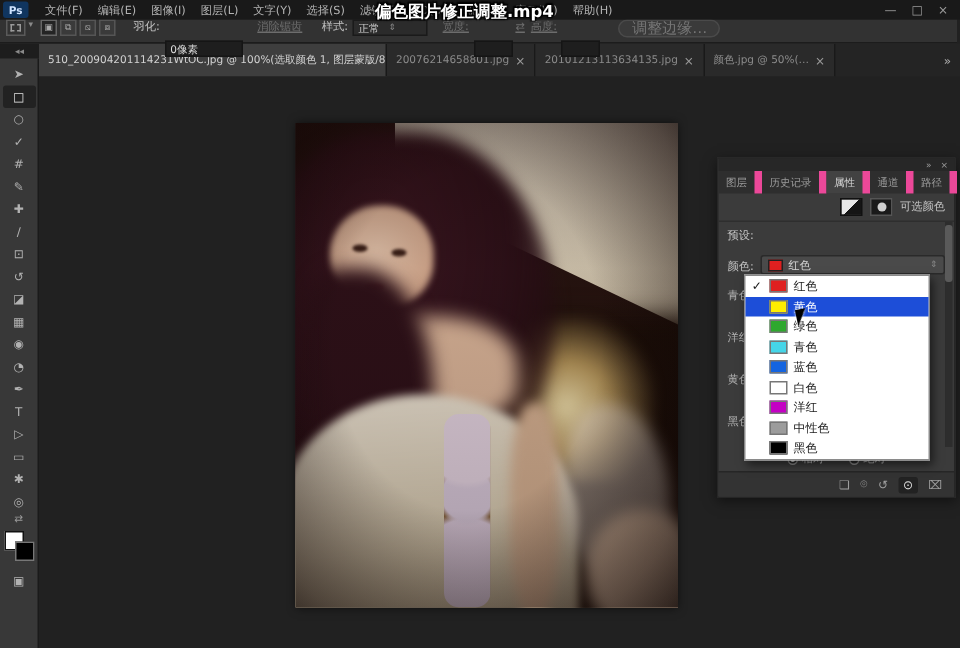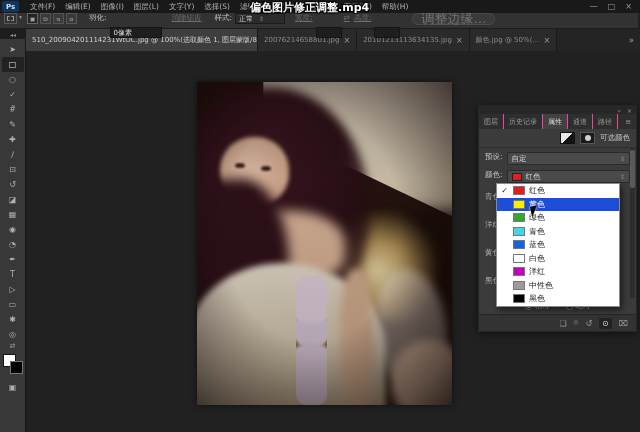--- a/index.html
+++ b/index.html
@@ -27,21 +27,21 @@
              display:flex; align-items:center; justify-content:center; font-size:6px; color:#aaa; }
   .bool-ic.pressed { background:#242424; border-color:#666; }
   .opt-label { margin:0 3px 0 10px; white-space:nowrap; }
   .opt-label.dim { color:#6d6d6d;text-decoration:underline; }
   .opt-input { background:#1e1e1e; border:1px solid #151515; color:#ddd; height:11px; font-size:7px;
                display:flex; align-items:center; padding:0 3px;margin-top:14px; }
   .opt-select { background:#2b2b2b; border:1px solid #1a1a1a; color:#cfcfcf; height:11px; font-size:7px;
                 display:flex; align-items:center; padding:0 3px; gap:6px; }
   .updown { color:#8a8a8a; font-size:6px; }
   #refine-edge { margin-left:12px; height:12px; padding:0 8px; background:#3a3a3a; border:1px solid #4a4a4a;
-                 border-radius:6px; color:#757575; font-size:13px; display:flex; align-items:center; }
+                 border-radius:6px; color:#757575; font-size:10px; display:flex; align-items:center; }
 
   
   #overlay-title { left:250px; top:0px; font-size:11px; font-weight:bold; color:#fff; z-index:50;
                    text-shadow:1px 1px 1px #000,-1px -1px 1px #000,1px -1px 1px #000,-1px 1px 1px #000; }
 
   
   #tabbar { left:26px; top:29px; width:614px; height:22px; background:#242424; display:flex; align-items:stretch;
             font-size:7px; color:#8b8b8b; overflow:hidden; }
   .doc-tab { display:flex; align-items:center; gap:4px; padding:0 6px; border-right:1px solid #191919;
              background:#2a2a2a; white-space:nowrap; overflow:hidden; }
@@ -97,31 +97,31 @@
   #ph-knee { left:76%; top:80%; width:30%; height:26%; background:#e6c9ae; border-radius:50%; filter:blur(5px); }
   #ph-vignette { inset:0; background:radial-gradient(ellipse at 45% 45%, rgba(0,0,0,0) 45%, rgba(12,4,4,.55) 85%, rgba(8,2,2,.8) 100%); }
   #ph-tone { inset:0; background:linear-gradient(rgba(25,8,6,.35), rgba(40,15,8,.12) 30%, rgba(20,8,4,.25)); }
 
   
   #panel { left:478px; top:105px; width:159px; height:227px; background:#3b3b3b; border:1px solid #262626;
            box-shadow:0 2px 8px rgba(0,0,0,.5); z-index:10; font-size:7.5px; color:#c6c6c6; }
   #panel-minibar { left:0; top:0; width:100%; height:8px; background:#272727; display:flex; justify-content:flex-end;
                    align-items:center; gap:6px; padding:0 4px; color:#9a9a9a; font-size:6px; }
   #panel-tabs { left:0; top:8px; width:100%; height:15px; background:#2e2e2e; display:flex; align-items:stretch; }
-  .panel-tab { padding:0 5px; display:flex; align-items:center; color:#9a9a9a; border-right:1px solid #ec4899;
+  .panel-tab { padding:0 5px; display:flex; align-items:center; color:#9a9a9a; border-right:5px solid #ec4899;
                white-space:nowrap; font-size:7px; }
   .panel-tab.active { background:#424242; color:#d8d8d8; }
   #panel-menu-ic { margin-left:auto; padding:0 5px; display:flex; align-items:center; color:#9a9a9a; font-size:7px; }
   #panel-title { left:0; top:23px; width:100%; height:19px; display:flex; align-items:center; gap:5px; padding:0 6px;
                  border-bottom:1px solid #2e2e2e;justify-content:flex-end; }
   #sc-icon { width:15px; height:12px; background:linear-gradient(135deg,#e8e8e8 50%,#151515 50%); border:1px solid #111; }
   #mask-icon { width:15px; height:12px; background:#1a1a1a; border:1px solid #555; position:relative; }
   #mask-icon:after { content:""; position:absolute; left:4px; top:2px; width:6px; height:6px; border-radius:50%;
                      background:#cfcfcf; }
-  .panel-row { left:0; width:100%; display:flex; align-items:flex-start; padding:0 6px; gap:4px; }
+  .panel-row { left:0; width:100%; display:flex; align-items:flex-end; padding:0 6px; gap:4px; }
   .p-select { flex:1; height:13px; background:#4a4a4a; border:1px solid #2a2a2a; border-radius:2px;
               display:flex; align-items:center; gap:4px; padding:0 4px; color:#d6d6d6; }
   .p-select .updown { margin-left:auto; }
   .mini-swatch { width:10px; height:8px; border:1px solid #222; }
   .slider-label { position:absolute; left:6px; color:#b0b0b0; }
   #radio-row { position:absolute; left:0; top:195px; width:100%; display:flex; gap:16px; justify-content:center;
                color:#bdbdbd; }
   .radio { display:flex; align-items:center; gap:3px; }
   .radio .dot { width:7px; height:7px; border-radius:50%; border:1px solid #8a8a8a; background:#2a2a2a; position:relative; }
   .radio.on .dot:after { content:""; position:absolute; left:1.5px; top:1.5px; width:3px; height:3px; border-radius:50%;
@@ -276,24 +276,20 @@
     <div class="panel-tab">路径</div>
     <div id="panel-menu-ic">≡</div>
   </div>
   <div id="panel-title" class="abs">
     <div id="sc-icon"></div>
     <div id="mask-icon"></div>
     <span>可选颜色</span>
   </div>
   <div class="panel-row abs" style="top:46px;">
     <span>预设:</span>
-    <div class="p-select">
-      <span>自定</span>
-      <span class="updown">⇕</span>
-    </div>
   </div>
   <div class="panel-row abs" style="top:64px;">
     <span>颜色:</span>
     <div class="p-select">
       <span class="mini-swatch" style="background: rgb(224, 32, 32);"></span>
       <span>红色</span>
       <span class="updown">⇕</span>
     </div>
   </div>
   <span class="slider-label" style="top:86px;">青色:</span>

